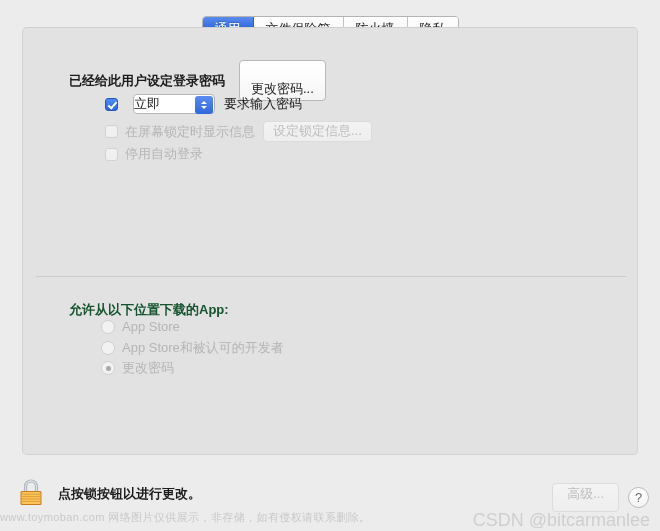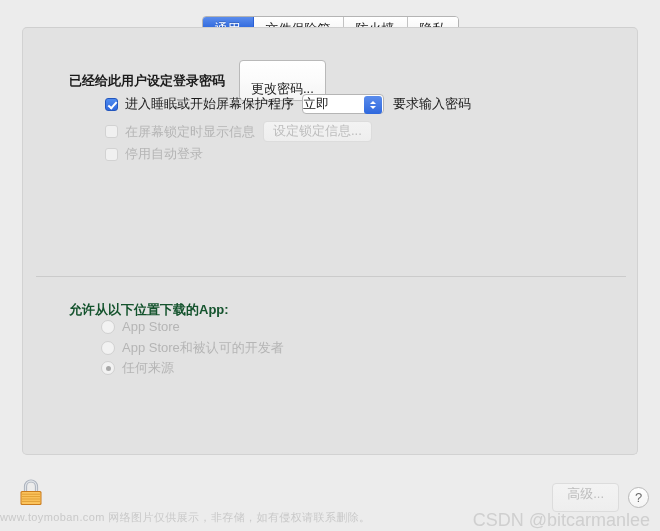--- a/index.html
+++ b/index.html
@@ -336,21 +336,20 @@
 <div class="panel">
   <div class="content">
 
     <div class="row-pwd">
       <span class="label-strong">已经给此用户设定登录密码</span>
       <button class="btn" id="change-pwd-btn">更改密码...</button>
     </div>
 
     <div class="cb-row" id="cb-row-sleep">
       <span class="checkbox checked"></span>
-      <span class="cb-label">进入睡眠或开始屏幕保护程序</span>
       <span class="popup">
         <span class="popup-value">立即</span>
         <span class="popup-arrows">
           <span class="chev up"></span>
           <span class="chev down"></span>
         </span>
       </span>
       <span class="cb-label">要求输入密码</span>
     </div>
 
@@ -372,21 +371,21 @@
     <div class="radio-row" id="radio-row-0">
       <span class="radio"></span>
       <span class="radio-label">App Store</span>
     </div>
     <div class="radio-row" id="radio-row-1">
       <span class="radio"></span>
       <span class="radio-label">App Store和被认可的开发者</span>
     </div>
     <div class="radio-row" id="radio-row-2">
       <span class="radio selected"></span>
-      <span class="radio-label">任何来源</span>
+      <span class="radio-label">更改密码</span>
     </div>
 
   </div>
 </div>
 
 <div class="lock-area">
   <span class="lock-icon">
     <svg width="30" height="32" viewBox="0 0 30 32" xmlns="http://www.w3.org/2000/svg">
 
       <path d="M9.5 13 V8.5 A5.5 5.5 0 0 1 20.5 8.5 V13" fill="none" stroke="#a9b0bb" stroke-width="3.2"></path>
@@ -395,20 +394,21 @@
       <rect x="4.5" y="13" width="21" height="14" rx="1.5" fill="#c97b1d"></rect>
       <rect x="5.5" y="14" width="19" height="12" rx="1" fill="#fbc35c"></rect>
       <g stroke="#e09f36" stroke-width="1">
         <line x1="6" y1="16.2" x2="24" y2="16.2"></line>
         <line x1="6" y1="18.6" x2="24" y2="18.6"></line>
         <line x1="6" y1="21.0" x2="24" y2="21.0"></line>
         <line x1="6" y1="23.4" x2="24" y2="23.4"></line>
       </g>
     </svg>
   </span>
+  <span class="lock-hint">点按锁按钮以进行更改。</span>
 </div>
 
 <div class="bottom-right">
   <button class="btn disabled" id="advanced-btn">高级...</button>
   <div class="help-btn">?</div>
 </div>
 
 <div class="watermark">
   <span class="wm-left">www.toymoban.com 网络图片仅供展示，非存储，如有侵权请联系删除。</span>
   <span class="wm-right">CSDN @bitcarmanlee</span>

